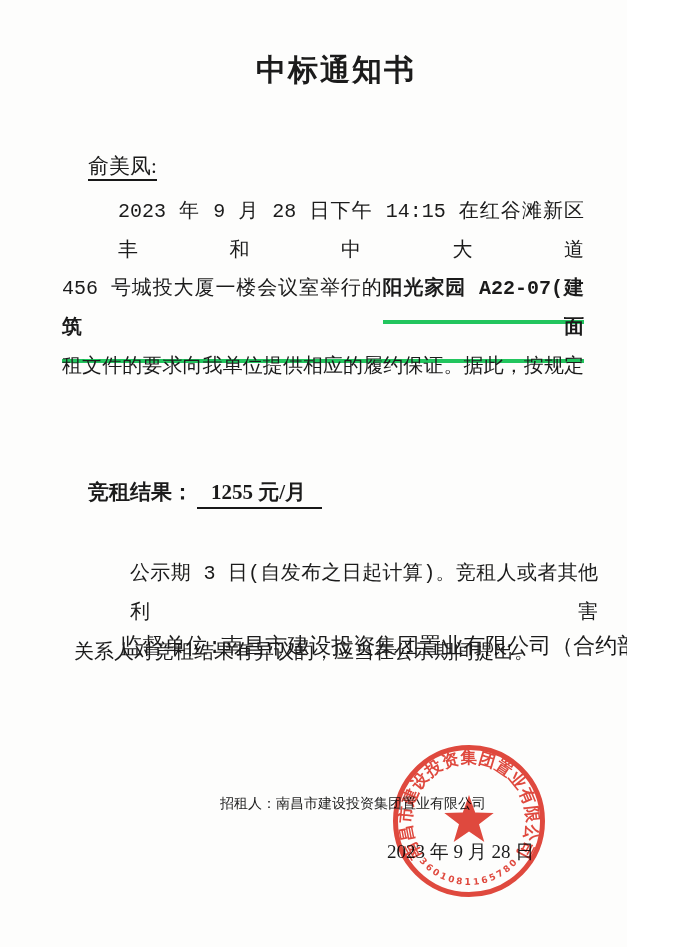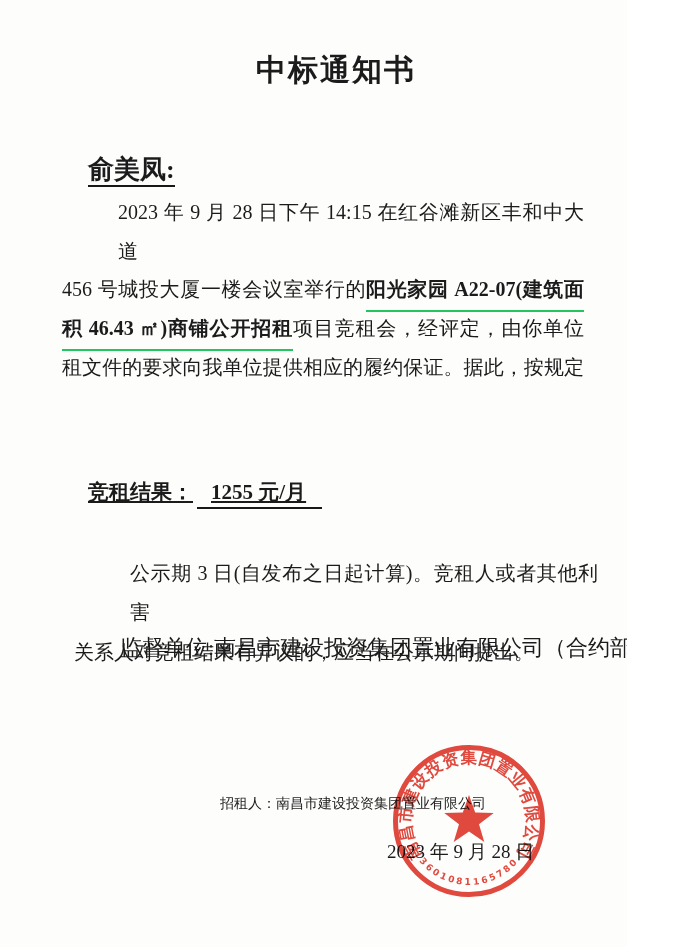--- a/index.html
+++ b/index.html
@@ -24,38 +24,38 @@
     width: 672px;
     margin: 0;
     text-align: center;
     font-size: 30px;
     font-weight: bold;
     letter-spacing: 2px;
   }
   .salutation {
     position: absolute;
     left: 88px; top: 152px;
-    font-size: 26px;
-    font-weight: bold;
+    font-size: 21px;
+    font-weight: normal;
   }
   .u  { border-bottom: 2px solid #181818; padding-bottom: 1px; }
-  .b  { font-weight: bold; text-decoration: underline; }
-  .bu { font-weight: bold; border-bottom: 2px solid #22c55e; padding-bottom: 10px; }
+  .b  { font-weight: bold; }
+  .bu { font-weight: bold; border-bottom: 4px solid #22c55e; padding-bottom: 20px; }
   .para, .contact { position: absolute; font-size: 20px; }
   .para1 {
     left: 62px; top: 193px;
     width: 522px;
     line-height: 38.7px;
   }
   .para2 {
     left: 74px; top: 554px;
     width: 524px;
     line-height: 39.3px;
   }
-  .line { white-space: nowrap; }
+  .line { white-space: nowrap; font-family: Liberation Mono, monospace; }
   .jl {
     white-space: normal;
     text-align: justify;
     text-align-last: justify;
   }
   .indent1 { padding-left: 56px; }
   .result {
     position: absolute;
     left: 88px; top: 478px;
     font-size: 21px;
@@ -113,23 +113,20 @@
   </div>
 
   <div class="para para1">
     <div class="line jl indent1">
       <span>2023 年 9 月 28 日下午 14:15 在红谷滩新区丰和中大道</span>
     </div>
     <div class="line jl">
       <span>456 号城投大厦一楼会议室举行的</span><span class="bu">阳光家园 A22-07(建筑面</span>
     </div>
     <div class="line jl">
-      <span class="bu">积 46.43 ㎡)商铺公开招租</span><span>项目竞租会，经评定，由你单位</span>
-    </div>
-    <div class="line jl">
       <span>租文件的要求向我单位提供相应的履约保证。据此，按规定</span>
     </div>
   </div>
 
   <div class="result">
     <span class="b">竞租结果：</span><span class="b result-value">1255 元/月</span>
   </div>
 
   <div class="para para2">
     <div class="line jl indent1">

